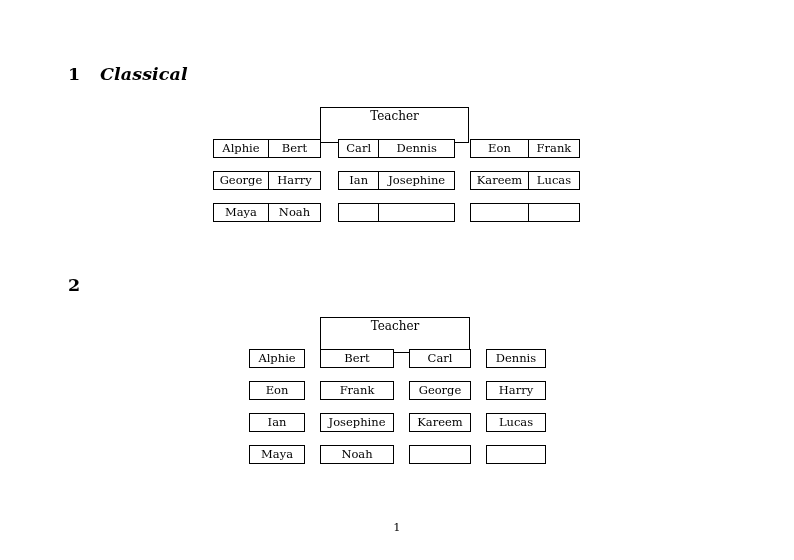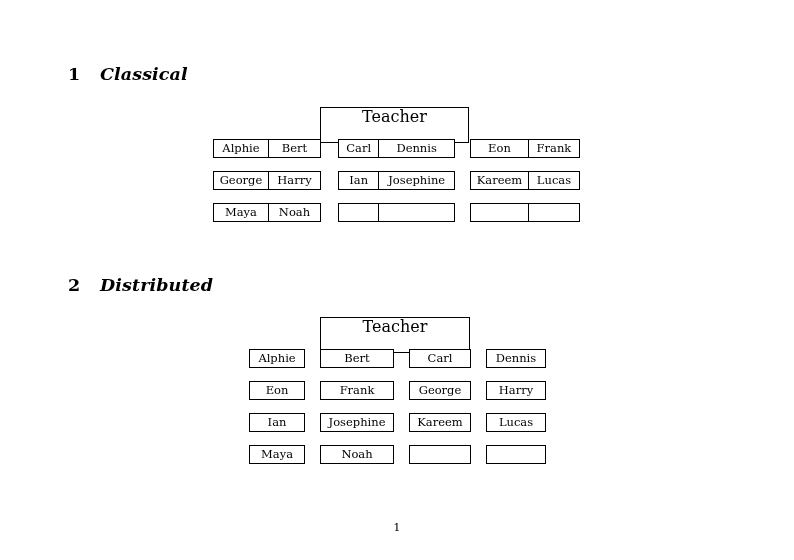--- a/index.html
+++ b/index.html
@@ -47,21 +47,21 @@
   #heading-distributed { top: 275px; }
 
   
   .teacher-box {
     position: absolute;
     box-sizing: border-box;
     border: 1px solid #000000;
     height: 36px;
     line-height: 17px;
     text-align: center;
-    font-size: 16px;
+    font-size: 12px;
     background: #ffffff;
   }
 
   
   .group-row {
     position: absolute;
     box-sizing: border-box;
     border: 1px solid #000000;
     height: 19px;
     display: flex;
@@ -150,21 +150,20 @@
     <div class="cell" style="width:58px;">Kareem</div>
     <div class="cell" style="width:52px;">Lucas</div>
   </div>
   <div class="group-row" style="left:470px; top:203px; width:110px;">
     <div class="cell" style="width:58px;"></div>
     <div class="cell" style="width:52px;"></div>
   </div>
 
   <div class="section-heading" id="heading-distributed">
     <span class="section-num">2</span>
-    <span class="section-title">Distributed</span>
   </div>
 
   <div class="teacher-box" style="left:320px; top:317px; width:150px;">Teacher</div>
 
   <div class="single-box" style="left:249px; top:349px; width:56px;">Alphie</div>
   <div class="single-box" style="left:320px; top:349px; width:74px;">Bert</div>
   <div class="single-box" style="left:409px; top:349px; width:62px;">Carl</div>
   <div class="single-box" style="left:486px; top:349px; width:60px;">Dennis</div>
 
   <div class="single-box" style="left:249px; top:381px; width:56px;">Eon</div>

